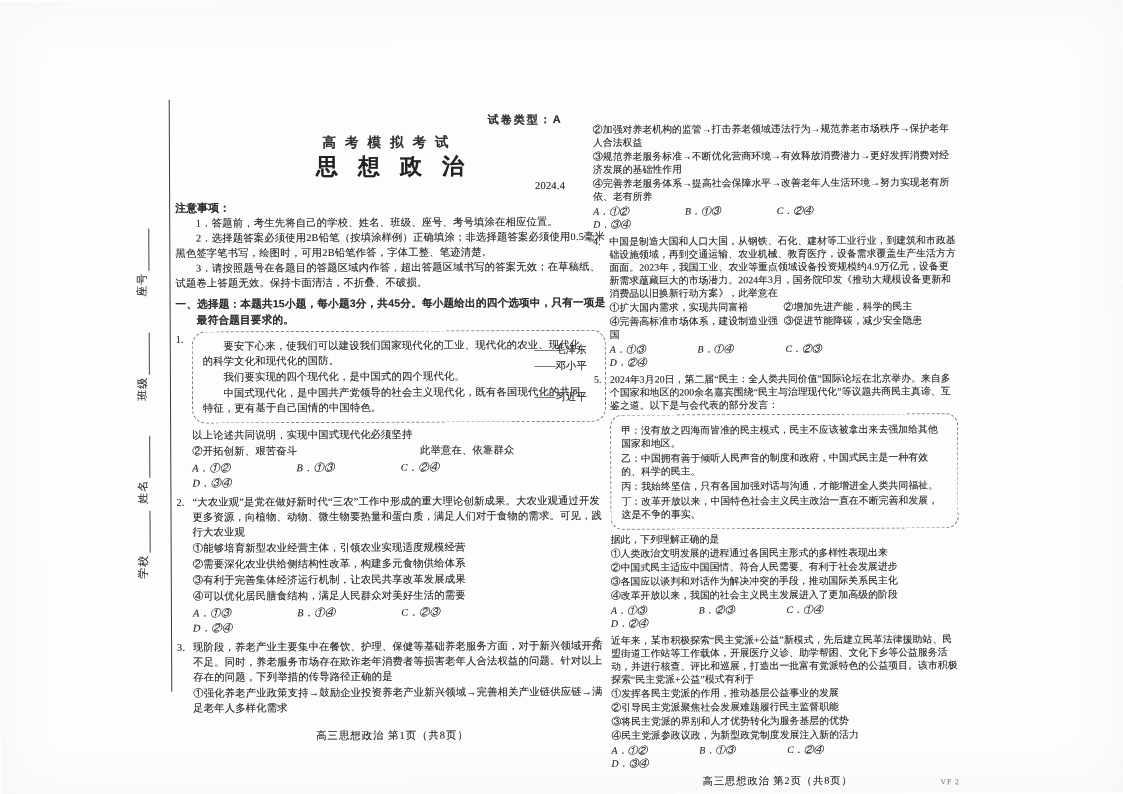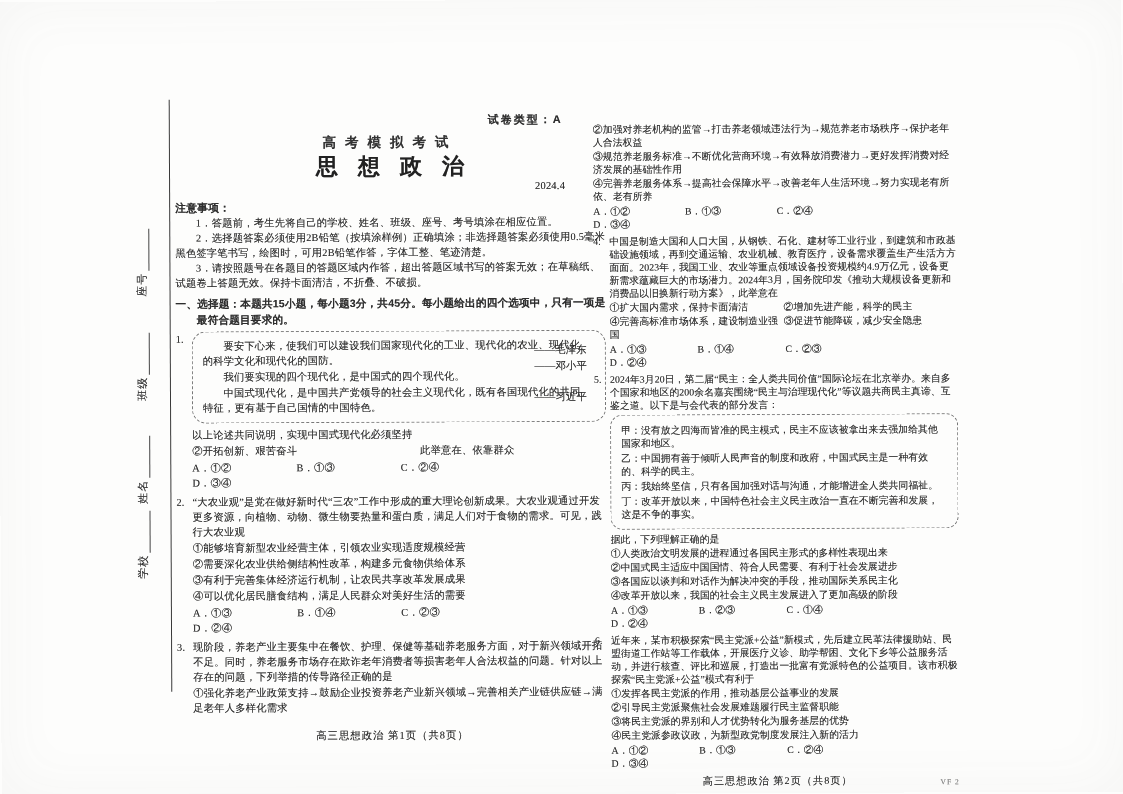--- a/index.html
+++ b/index.html
@@ -37,21 +37,21 @@
   .qbox{
     border:1px dashed #777;border-radius:14px;
     padding:5px 12px 6px 10px;margin:2px 0 4px 0;
   }
   .quote{margin:1px 0;position:relative;text-indent:2em;padding-right:4px;}
   .author{position:absolute;right:6px;bottom:10px;text-indent:0;}
   .opts2{display:grid;grid-template-columns:55% 45%;row-gap:1px;margin-top:1px;}
   .col2 .opts2{grid-template-columns:50% 50%;}
   .optlines > div{margin-top:1px;}
   .ans{margin-top:2px;}
-  .ans span{display:inline-block;width:24.5%;}
+  .ans span{display:inline-block;width:24.5%;font-style:italic;}
   .footer1{text-align:center;margin-top:13px;font-size:10.4px;letter-spacing:1px;}
   .footer2{text-align:center;margin-top:5px;font-size:10.2px;letter-spacing:1px;position:relative;}
   .print-mark{position:absolute;right:0;top:2px;font-size:7.5px;color:#8a8a8a;letter-spacing:1px;}
   .speech{margin:2px 0;}
   .q5box{border:1px dashed #777;border-radius:12px;padding:6px 10px;margin:3px 0 3px 0;}
 </style>
 </head>
 <body>
 
 <div class="stage">
@@ -156,21 +156,21 @@
       <span>A．①②</span>
       <span>B．①③</span>
       <span>C．②④</span>
       <span>D．③④</span>
     </div>
 
     <div class="q">
       <span class="qnum">4.</span>
       <div class="stem">中国是制造大国和人口大国，从钢铁、石化、建材等工业行业，到建筑和市政基础设施领域，再到交通运输、农业机械、教育医疗，设备需求覆盖生产生活方方面面。2023年，我国工业、农业等重点领域设备投资规模约4.9万亿元，设备更新需求蕴藏巨大的市场潜力。2024年3月，国务院印发《推动大规模设备更新和消费品以旧换新行动方案》，此举意在</div>
       <div class="opts2">
-        <span>①扩大国内需求，保持卡面清洁</span>
+        <span>①扩大国内需求，实现共同富裕</span>
         <span>②增加先进产能，科学的民主</span>
         <span>④完善高标准市场体系，建设制造业强国</span>
         <span>③促进节能降碳，减少安全隐患</span>
       </div>
       <div class="ans">
         <span>A．①③</span>
         <span>B．①④</span>
         <span>C．②③</span>
         <span>D．②④</span>
       </div>

